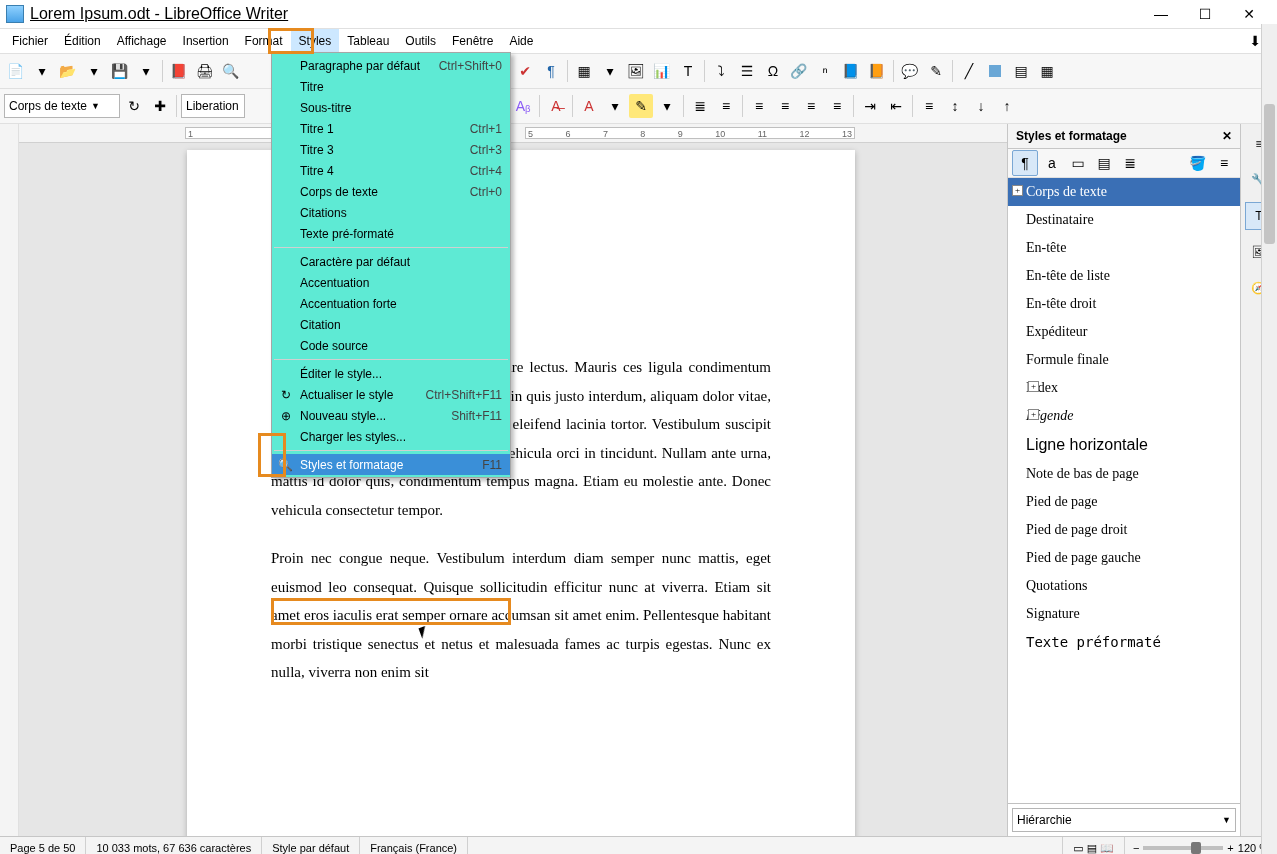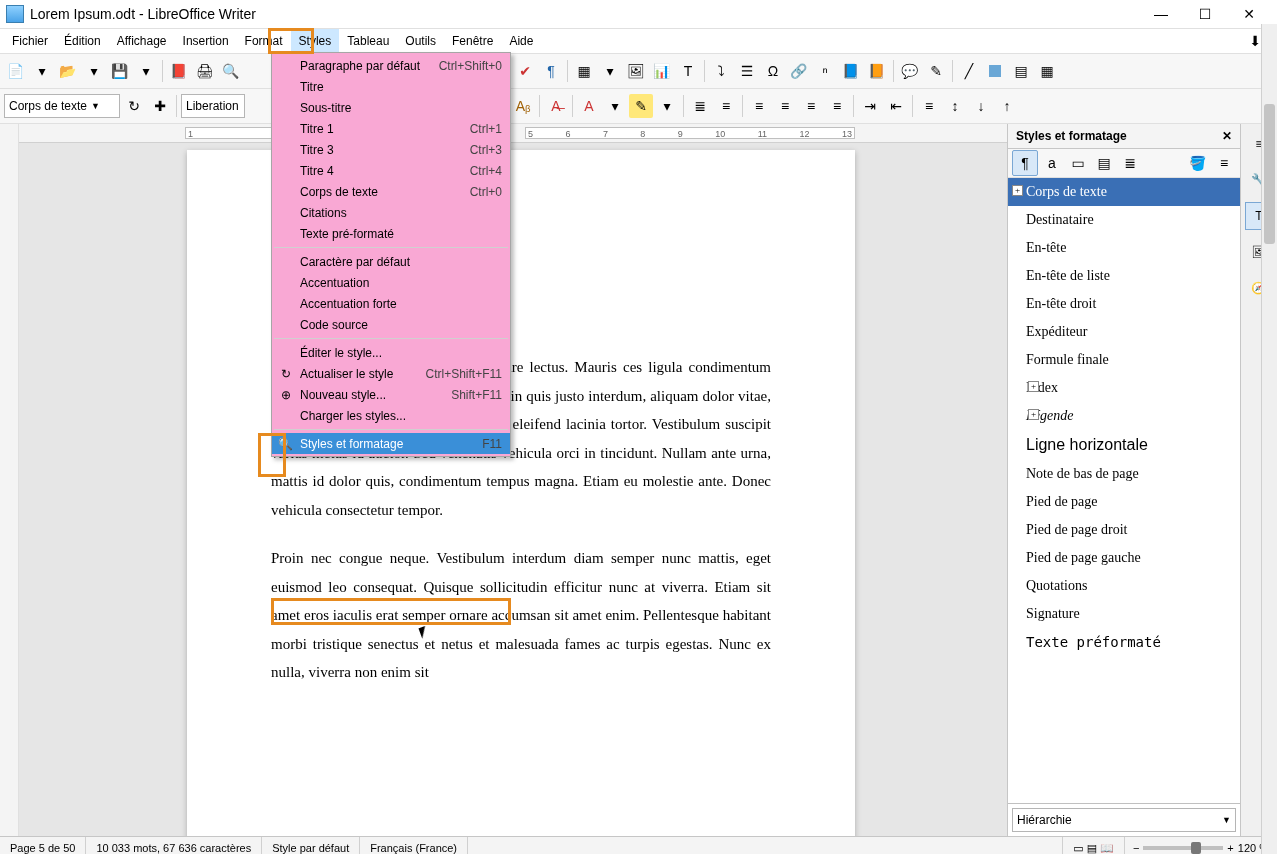--- a/index.html
+++ b/index.html
@@ -17,21 +17,21 @@
     display: flex; align-items: center;
     padding: 0 6px;
     border-bottom: 1px solid #e0e0e0;
   }
   .titlebar .doc-icon {
     width: 16px; height: 16px;
     background: linear-gradient(#8fd1ff,#4aa3e8);
     border: 1px solid #3a7fb0;
     margin-right: 6px;
   }
-  .titlebar .title { flex: 0 0 auto; font-size: 14px; }
+  .titlebar .title { flex: 0 0 auto; font-size: 16px; text-decoration: underline; }
   .titlebar .spacer { flex: 1; }
   .win-btn { width: 44px; height: 28px; display:flex; align-items:center; justify-content:center; font-size:14px; }
   .menubar {
     height: 24px;
     display: flex; align-items: stretch;
     padding: 0 4px;
     border-bottom: 1px solid #e0e0e0;
     position: relative;
   }
   .menubar .item {
@@ -121,21 +121,21 @@
     font-size: 15px;
     line-height: 1.9;
     text-align: justify;
     margin: 0 0 20px 0;
   }
   
   .dropdown {
     position:absolute;
     left: 271px; top: 52px;
     width: 238px;
-    background:#f9a8d4;
+    background:#5eead4;
     border:1px solid #a6a6a6;
     box-shadow: 3px 3px 4px rgba(0,0,0,0.25);
     z-index: 400;
     padding: 2px 0;
   }
   .menu-row {
     height:21px; display:flex; align-items:center;
     padding: 0 8px 0 28px;
     font-size:12px;
     position:relative;
@@ -331,21 +331,21 @@
   </div>
   <div class="tbtn">↻</div>
   <div class="tbtn">✚</div>
   <div class="sep"></div>
   <div class="combo" style="width:54px">
     <span>Liberation</span>
   </div>
 
   <div style="width:236px"></div>
   <div class="tbtn" style="color:#26a">Aᵇ</div>
-  <div class="tbtn" style="color:#a16207">Aᵦ</div>
+  <div class="tbtn" style="color:#8b5cf6">Aᵦ</div>
   <div class="sep"></div>
   <div class="tbtn" style="color:#c33">A̶</div>
   <div class="sep"></div>
   <div class="tbtn" style="color:#c33">A</div>
   <div class="tbtn">▾</div>
   <div class="tbtn" style="background:#ffe87a">✎</div>
   <div class="tbtn">▾</div>
   <div class="sep"></div>
   <div class="tbtn">≣</div>
   <div class="tbtn">≡</div>
@@ -503,20 +503,23 @@
     <div class="menu-row">
       <span>Caractère par défaut</span>
     </div>
     <div class="menu-row">
       <span>Accentuation</span>
     </div>
     <div class="menu-row">
       <span>Accentuation forte</span>
     </div>
     <div class="menu-row">
+      <span>Citation</span>
+    </div>
+    <div class="menu-row">
       <span>Code source</span>
     </div>
     <div class="menu-sep"></div>
     <div class="menu-row">
       <span>Éditer le style...</span>
     </div>
     <div class="menu-row">
       <span class="mn-icon">↻</span>
       <span>Actualiser le style</span>
       <span class="shortcut">Ctrl+Shift+F11</span>

